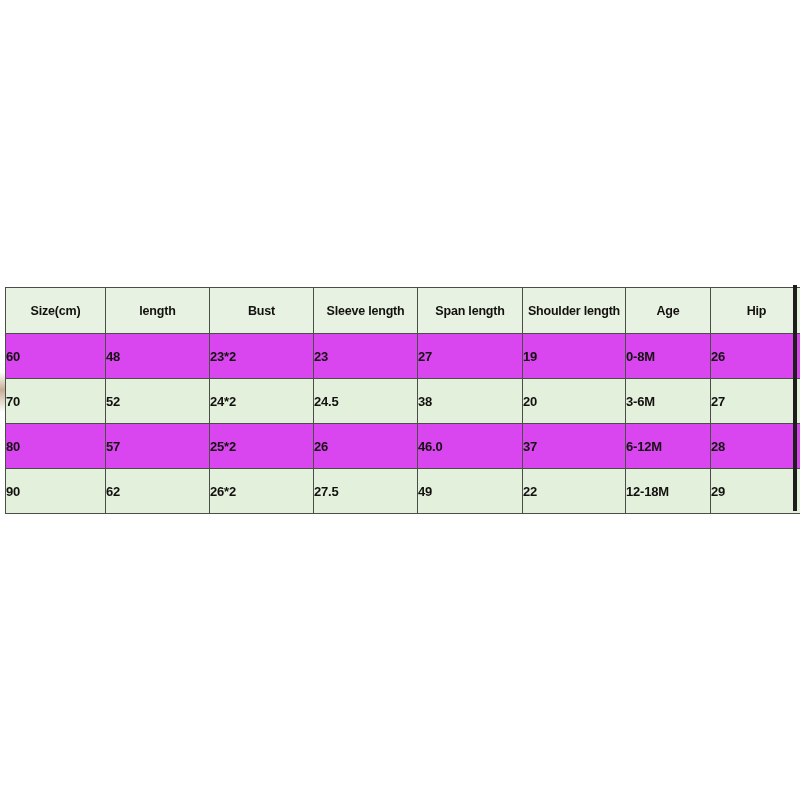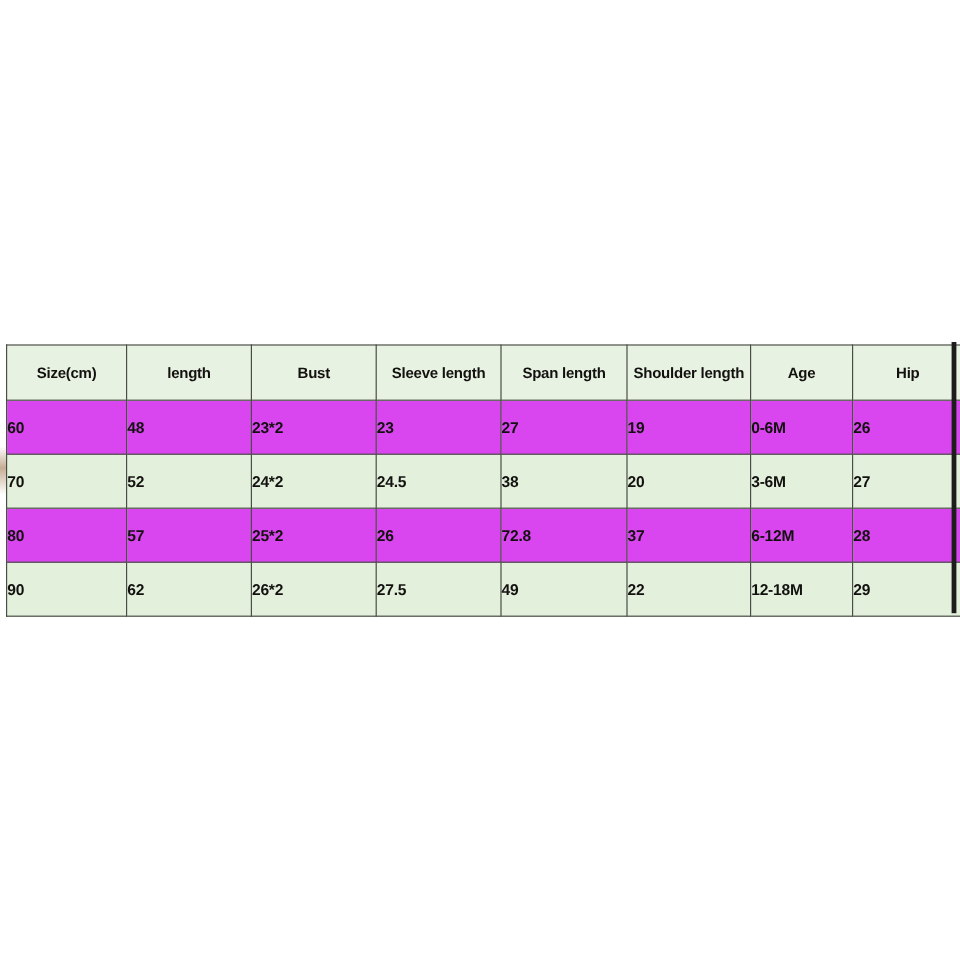--- a/index.html
+++ b/index.html
@@ -101,39 +101,39 @@
       </tr>
     </thead>
     <tbody>
       <tr class="row-dark">
         <td>60</td>
         <td>48</td>
         <td>23*2</td>
         <td>23</td>
         <td>27</td>
         <td>19</td>
-        <td>0-6M</td>
+        <td>0-8M</td>
         <td>26</td>
       </tr>
       <tr class="row-light">
         <td>70</td>
         <td>52</td>
         <td>24*2</td>
         <td>24.5</td>
         <td>38</td>
         <td>20</td>
         <td>3-6M</td>
         <td>27</td>
       </tr>
       <tr class="row-dark">
         <td>80</td>
         <td>57</td>
         <td>25*2</td>
         <td>26</td>
-        <td>72.8</td>
+        <td>46.0</td>
         <td>37</td>
         <td>6-12M</td>
         <td>28</td>
       </tr>
       <tr class="row-light">
         <td>90</td>
         <td>62</td>
         <td>26*2</td>
         <td>27.5</td>
         <td>49</td>

